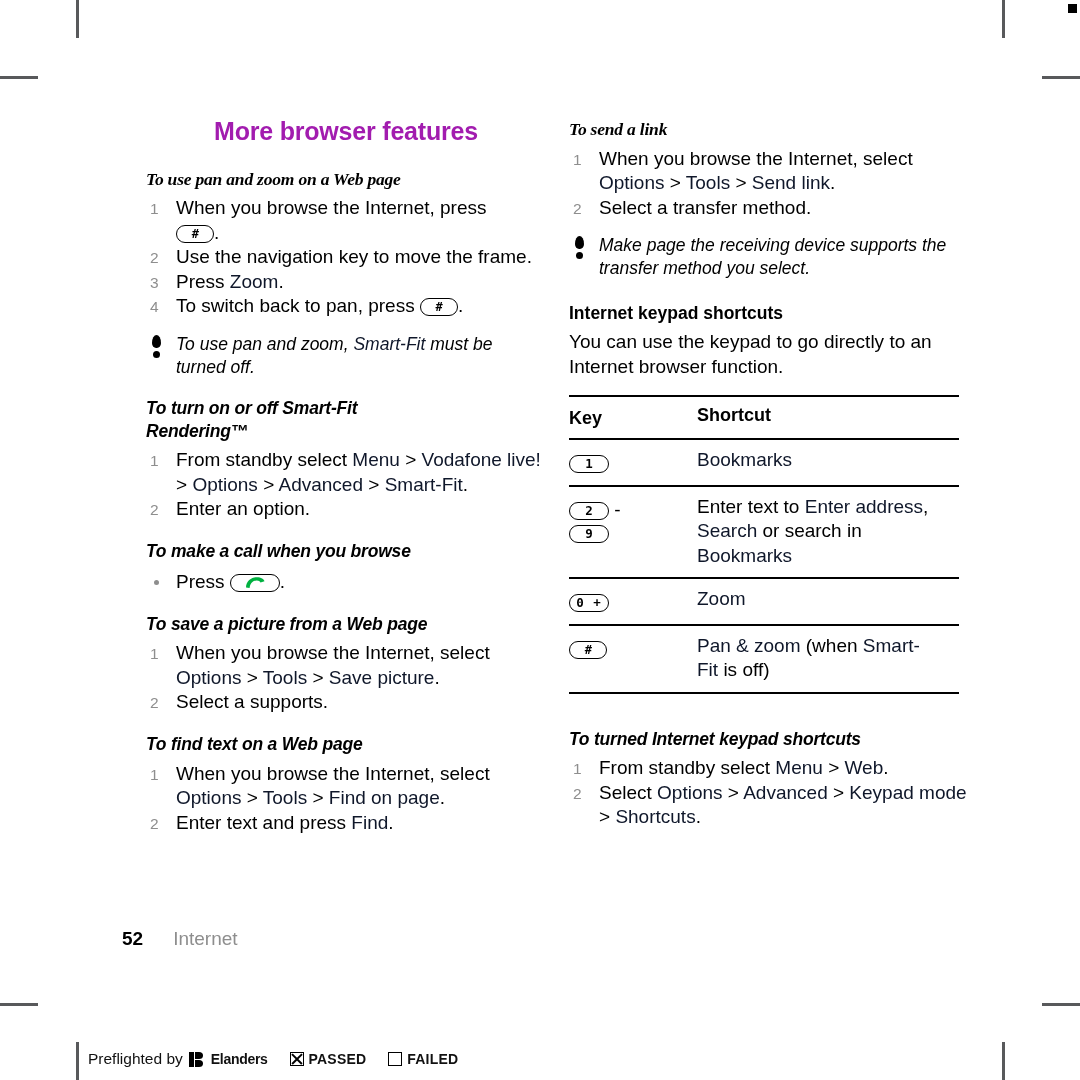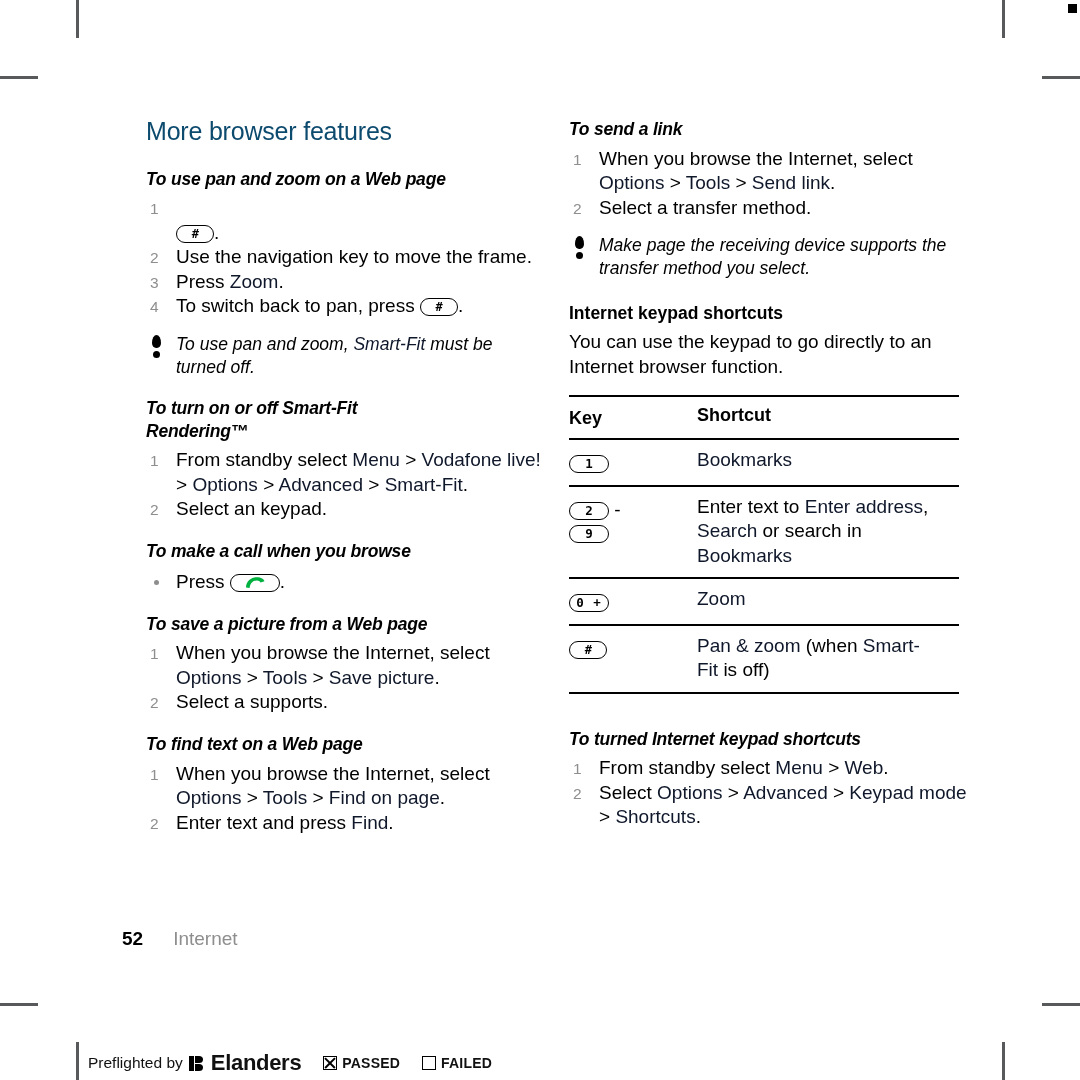--- a/index.html
+++ b/index.html
@@ -37,37 +37,38 @@
 
   .col {
     position: absolute;
     top: 118px;
     width: 400px;
   }
   .col-left  { left: 146px; }
   .col-right { left: 569px; }
 
   h1.chapter {
-    color: #0c4a6e;
+    color: #a21caf;
     font-size: 25px;
-    font-weight: normal;
+    font-weight: bold;
     margin: 0 0 22px 0;
     letter-spacing: -0.2px;
     line-height: 1.1;
+    text-align: center;
   }
 
   h2.task {
     font-size: 17.5px;
     font-weight: bold;
     font-style: italic;
     margin: 18px 0 6px 0;
     line-height: 1.3;
     letter-spacing: -0.2px;
   }
-  h2.task.first { margin-top: 0; }
+  h2.task.first { margin-top: 0; font-family: Liberation Serif, serif; }
 
   h3.sub {
     font-size: 17.5px;
     font-weight: bold;
     margin: 22px 0 5px 0;
     line-height: 1.3;
   }
 
   p.plain {
     font-size: 19px;
@@ -222,21 +223,21 @@
     top: 1050px;
     display: flex;
     align-items: center;
     font-size: 15px;
     color: #111;
     white-space: nowrap;
   }
   .preflight .lbl { font-size: 15.5px; }
   .preflight .brand {
     font-weight: bold;
-    font-size: 22px;
+    font-size: 14px;
     letter-spacing: -0.3px;
     margin-left: 3px;
   }
   .pf-logo {
     display: inline-block;
     width: 15px; height: 15px;
     margin: 0 4px 0 6px;
     vertical-align: -2px;
     position: relative;
   }
@@ -281,21 +282,21 @@
 
 <div class="page">
 
   <div class="col col-left">
 
     <h1 class="chapter">More browser features</h1>
 
     <h2 class="task first">To use pan and zoom on a Web page</h2>
     <ol class="steps">
       <li>
-        <br>
+        <span>When you browse the Internet, press</span><br>
         <span class="key hash">#</span><span>.</span>
       </li>
       <li>
         <span>Use the navigation key to move the frame.</span>
       </li>
       <li>
         <span>Press </span><span class="red">Zoom</span><span>.</span>
       </li>
       <li>
         <span>To switch back to pan, press </span><span class="key hash">#</span><span>.</span>
@@ -312,21 +313,21 @@
 
     <h2 class="task">
       <span>To turn on or off Smart-Fit</span><br>
       <span>Rendering™</span>
     </h2>
     <ol class="steps">
       <li>
         <span>From standby select </span><span class="red">Menu</span><span class="sep"> &gt; </span><span class="red">Vodafone live!</span><span class="sep"> &gt; </span><span class="red">Options</span><span class="sep"> &gt; </span><span class="red">Advanced</span><span class="sep"> &gt; </span><span class="red">Smart-Fit</span><span>.</span>
       </li>
       <li>
-        <span>Select an keypad.</span>
+        <span>Enter an option.</span>
       </li>
     </ol>
 
     <h2 class="task">To make a call when you browse</h2>
     <ul class="bullets">
       <li>
         <span>Press </span><span class="key call"><svg width="22" height="13" viewBox="0 0 22 13" aria-hidden="true">
               <path d="M2 11.5 C2 4.5 8 1.2 13 1.2 C17 1.2 20 3 20.5 5.2 L16.5 6.6 C16 5.2 14.6 4.4 12.8 4.4 C9.5 4.4 6.2 6.6 5.6 12 Z" fill="#00b140"></path>
             </svg></span><span>.</span>
       </li>

